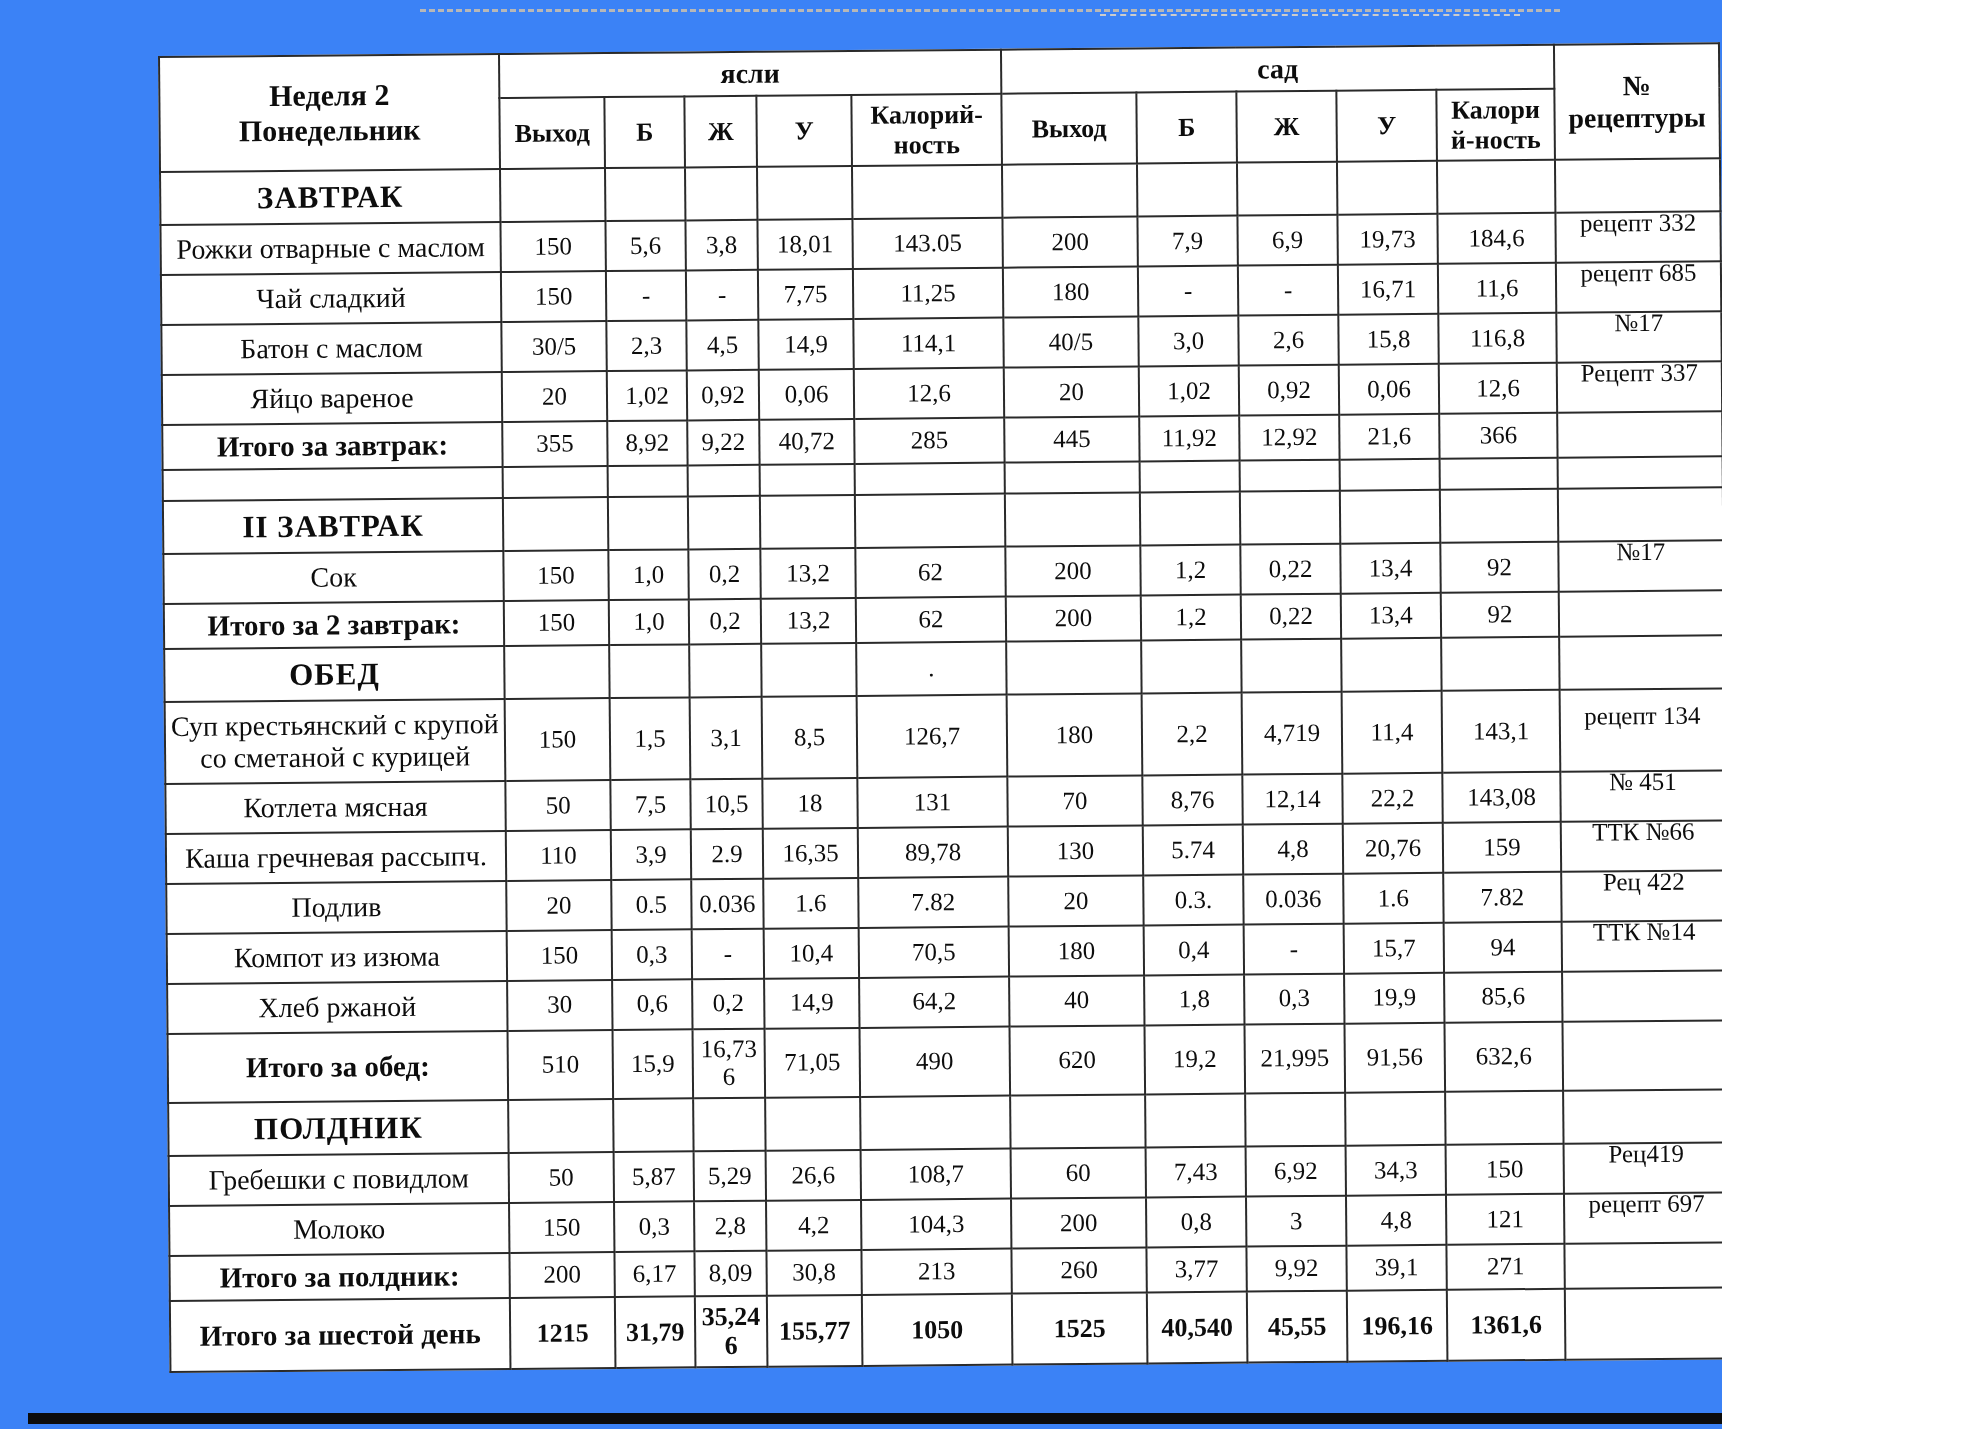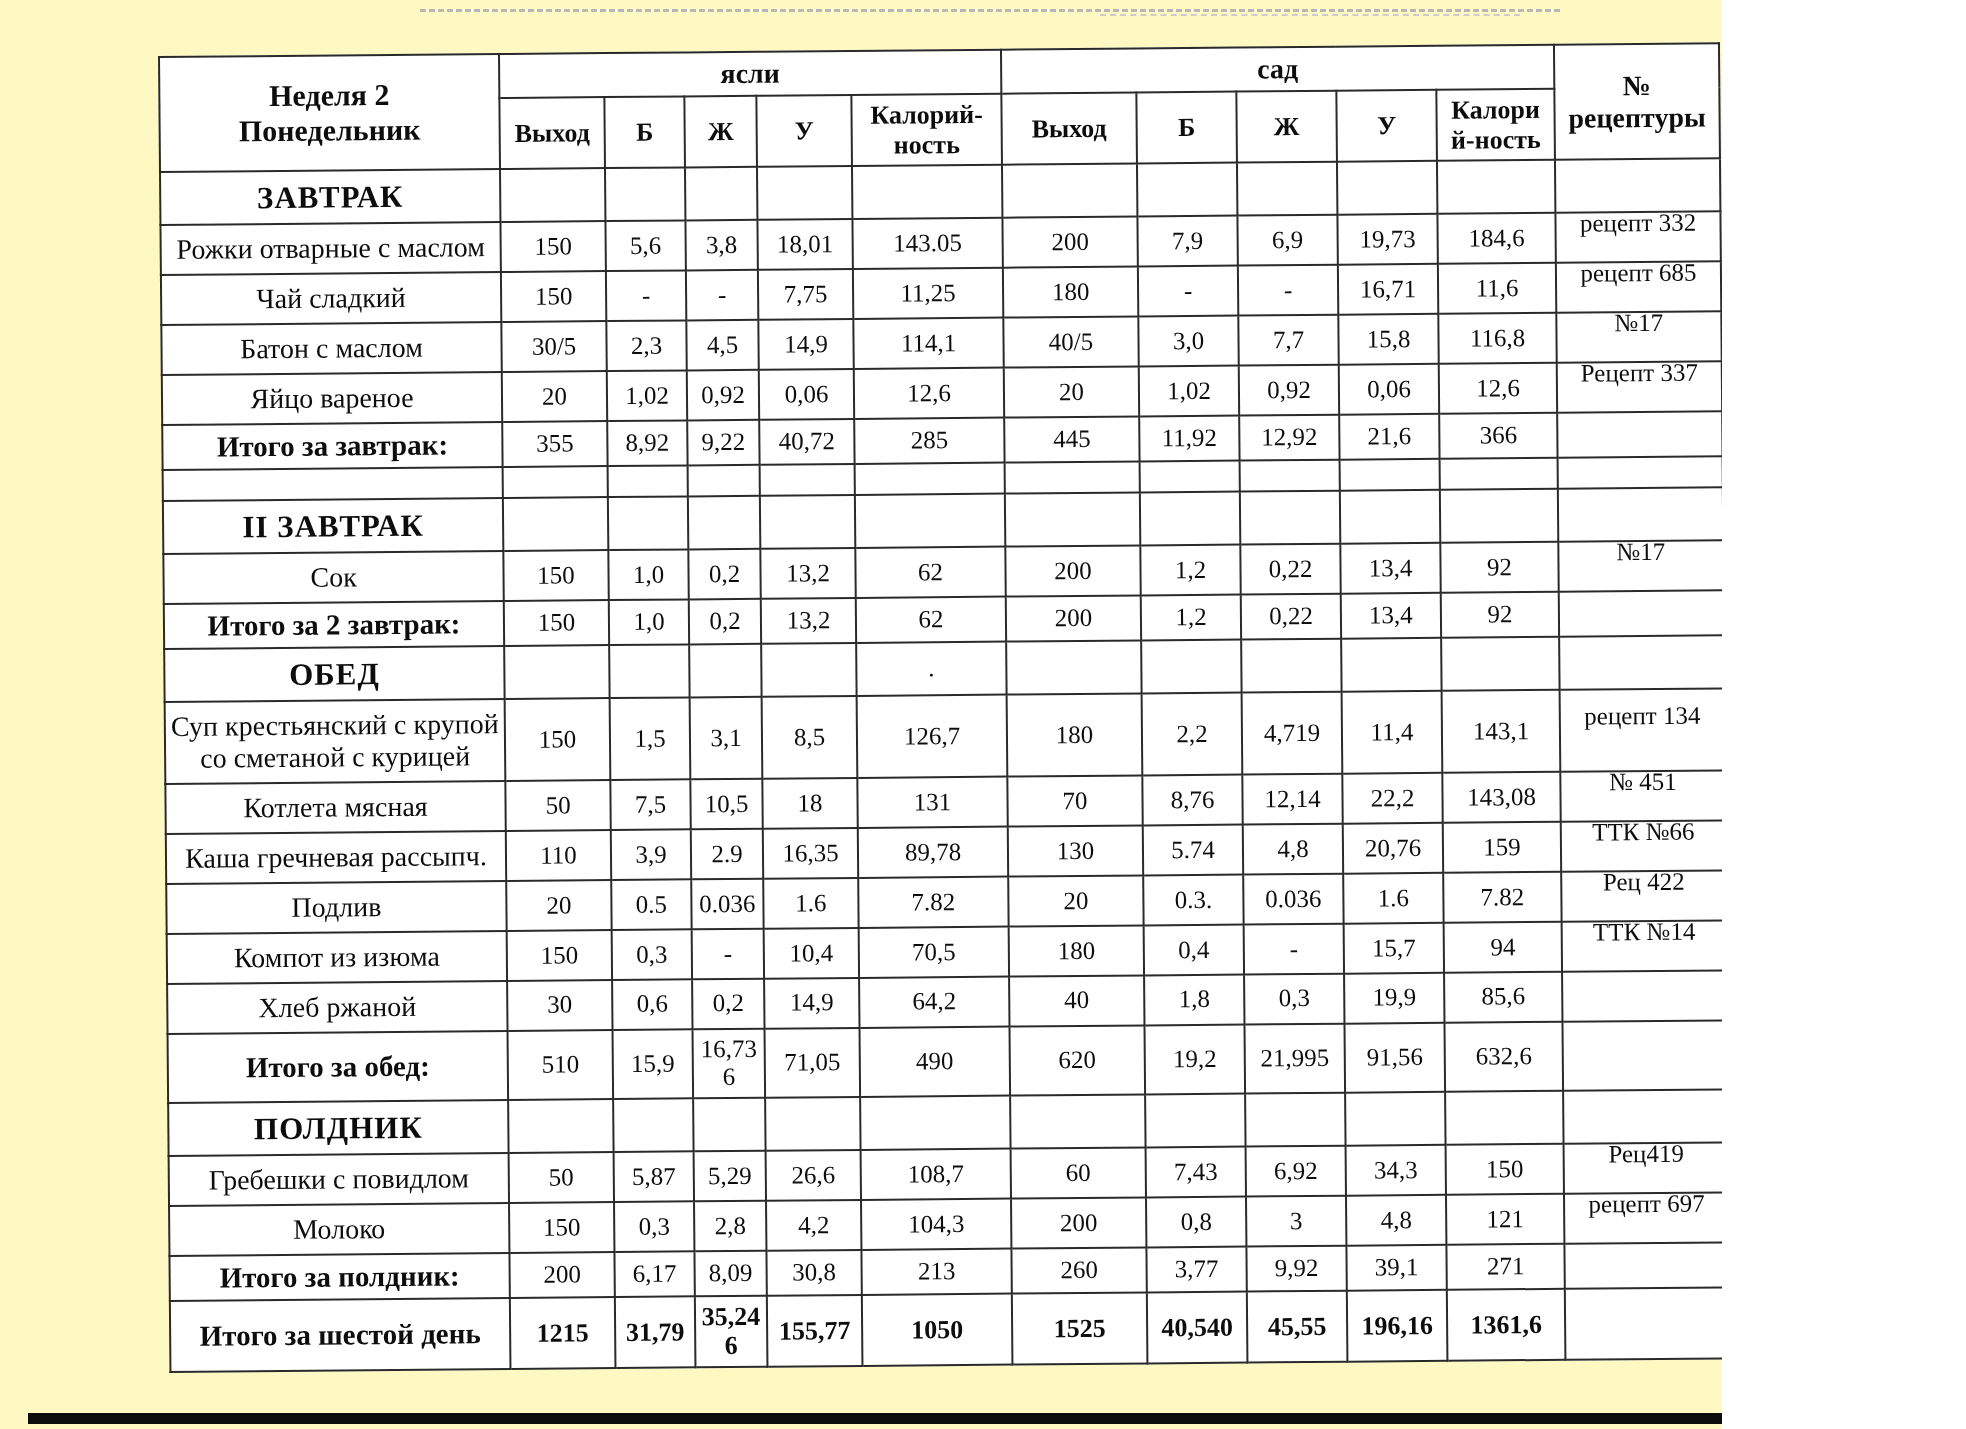--- a/index.html
+++ b/index.html
@@ -1,19 +1,19 @@
 <!DOCTYPE html>
 <html><head>
 <meta charset="utf-8">
 <style>
   html,body{margin:0;padding:0;background:#ffffff;}
   #page{
     position:relative;
     width:1722px;height:1429px;
-    background:#fef9c3;
+    background:#3b82f6;
     overflow:hidden;
     font-family:"Liberation Serif", serif;
     color:#0d0d0d;
   }
   
   .top-specks{position:absolute;top:9px;left:420px;width:1140px;border-top:3px dashed #b7b7b7;}
   .top-specks2{position:absolute;top:14px;left:1100px;width:420px;border-top:2px dashed #cccccc;}
   
   .scan-bar{position:absolute;top:1413px;left:28px;width:1910px;height:11px;background:#0c0c0c;}
 
@@ -160,21 +160,21 @@
           </tr>
           <tr class="r-item">
             <td class="c-name">Батон с маслом</td>
             <td class="c-num">30/5</td>
             <td class="c-num">2,3</td>
             <td class="c-num c-zh">4,5</td>
             <td class="c-num">14,9</td>
             <td class="c-num">114,1</td>
             <td class="c-num">40/5</td>
             <td class="c-num">3,0</td>
-            <td class="c-num">7,7</td>
+            <td class="c-num">2,6</td>
             <td class="c-num">15,8</td>
             <td class="c-num">116,8</td>
             <td class="c-recipe"><span class="recipe-text">№17</span></td>
           </tr>
           <tr class="r-item">
             <td class="c-name">Яйцо вареное</td>
             <td class="c-num">20</td>
             <td class="c-num">1,02</td>
             <td class="c-num c-zh">0,92</td>
             <td class="c-num">0,06</td>

